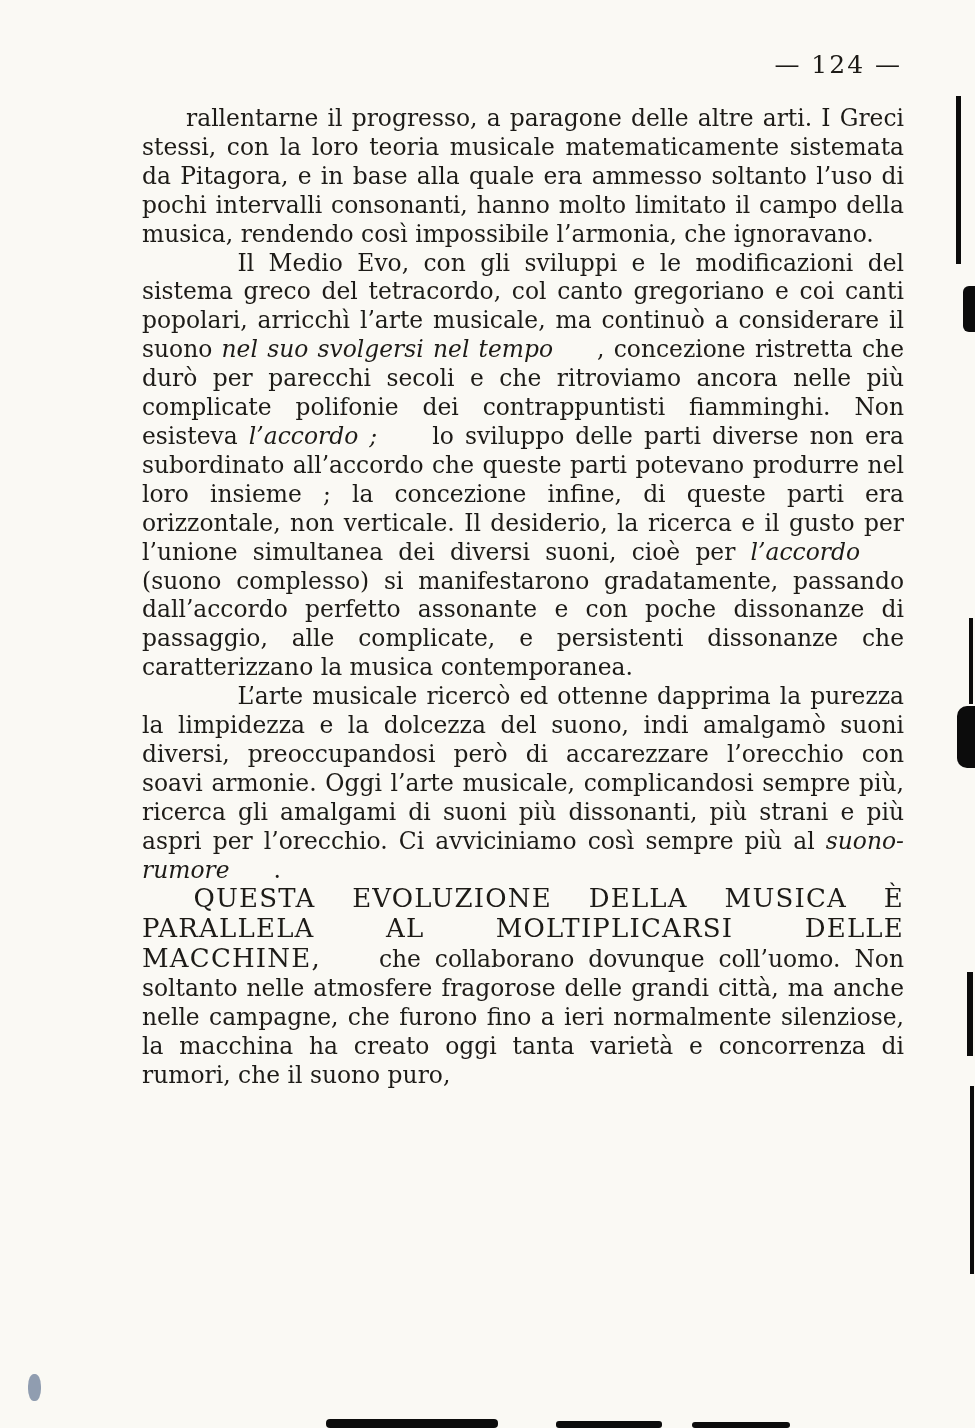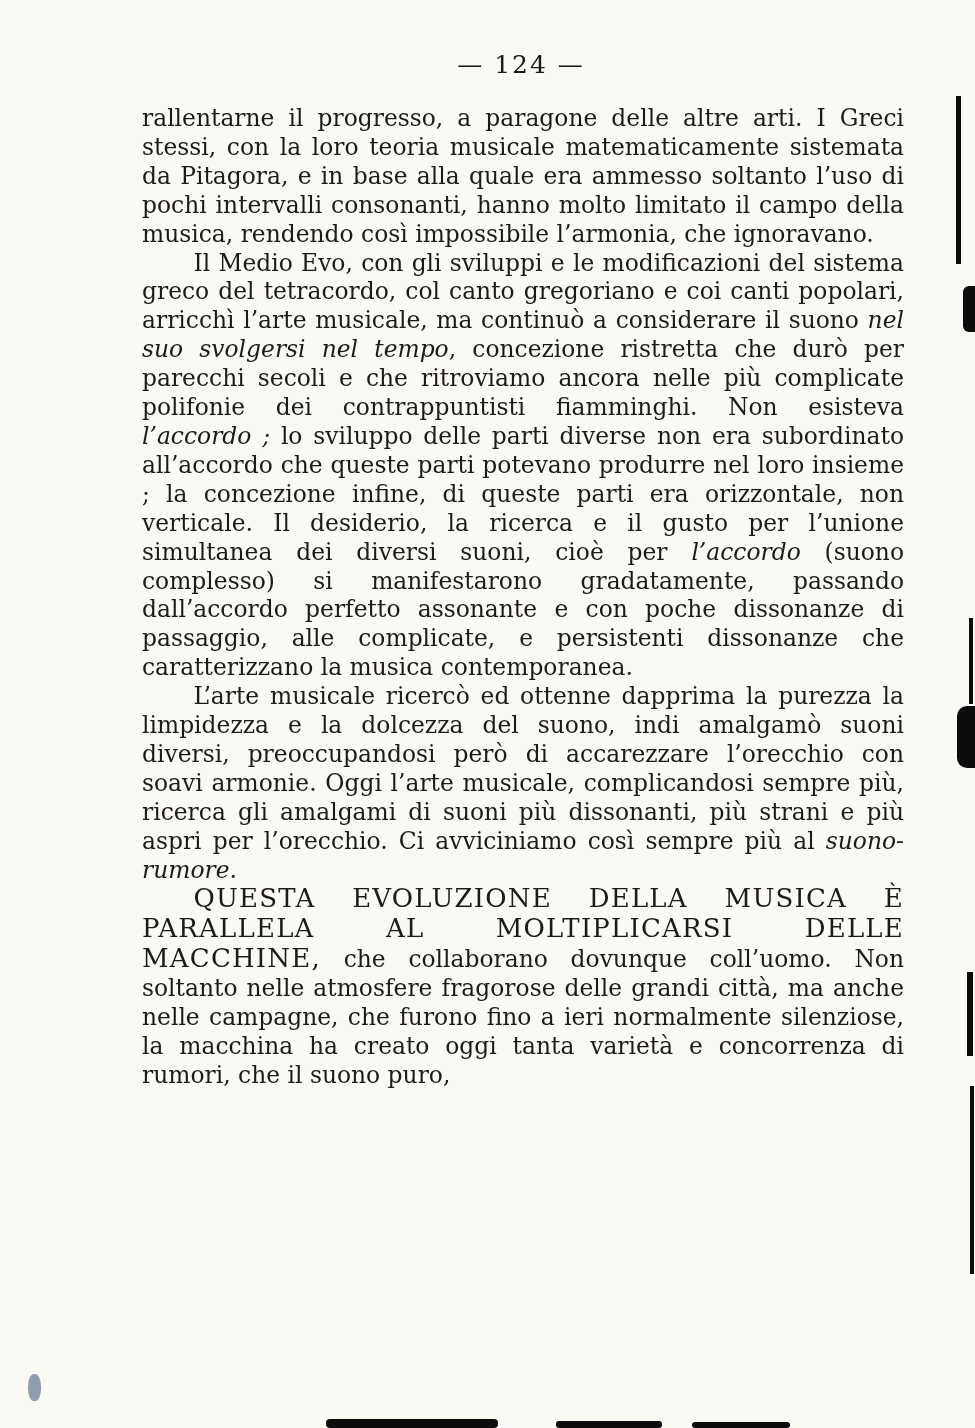--- a/index.html
+++ b/index.html
@@ -14,41 +14,41 @@
     background: #faf9f4;
     overflow: hidden;
     font-family: "DejaVu Serif", "Liberation Serif", serif;
     color: #1d1b17;
   }
   .page-number {
     position: absolute;
     top: 50px;
     left: 140px;
     width: 762px;
-    text-align: center;
+    text-align: right;
     font-size: 25px;
     letter-spacing: 2px;
   }
   .text-block {
     position: absolute;
     top: 104px;
     left: 142px;
     width: 762px;
     font-size: 23.4px;
     line-height: 28.9px;
     text-align: justify;
   }
   .para {
     margin: 0;
     padding: 0;
   }
   .para.indent {
     text-indent: 2.2em;
   }
-  .seg-normal { font-style: normal; }
+  .seg-normal { font-style: normal; margin-left: 44px; }
   .seg-italic { font-style: italic; }
   .seg-caps {
     font-size: 26px;
     letter-spacing: 1.2px;
     margin-top: 16px;
   }
   
   .artifact {
     position: absolute;
     background: #0c0c0c;

